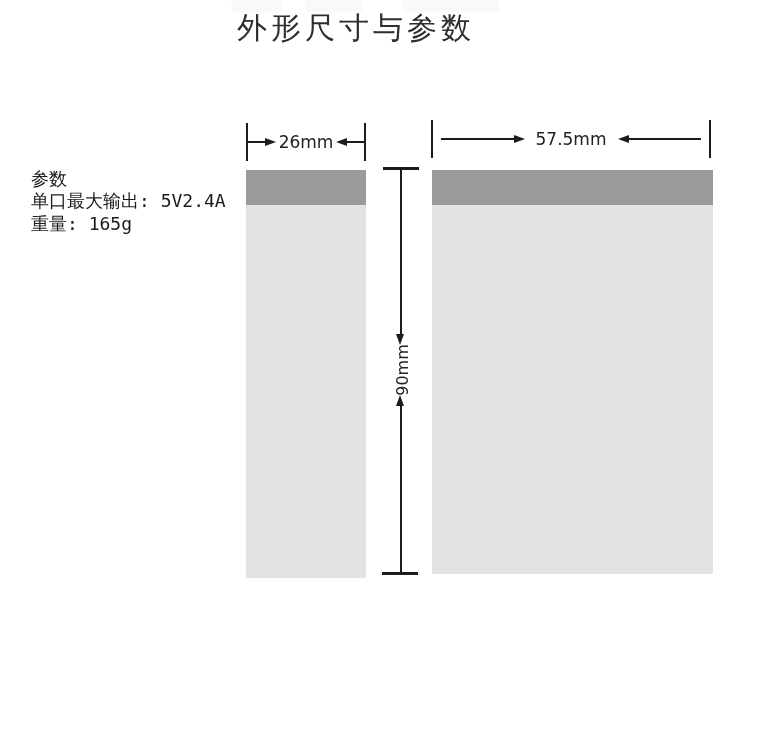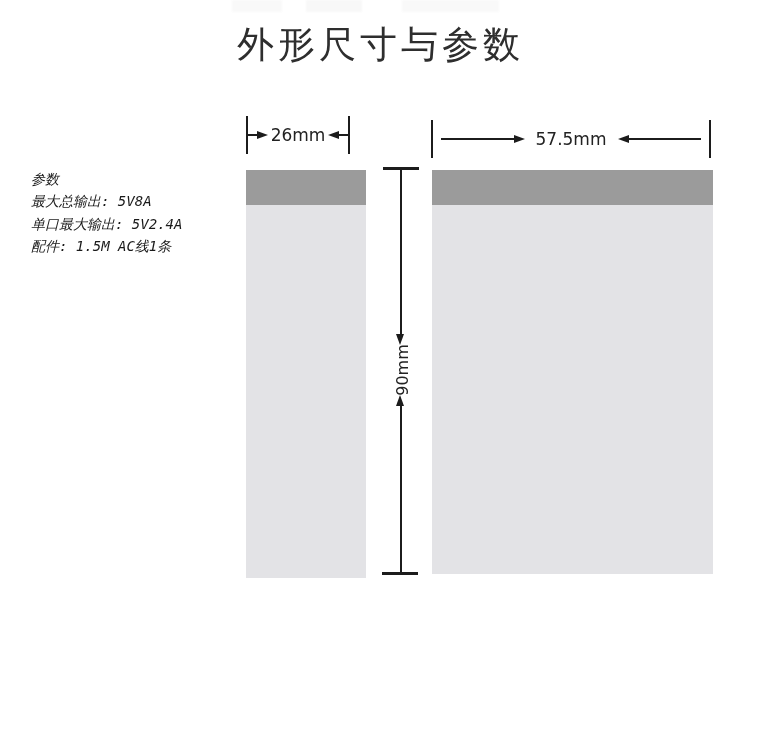--- a/index.html
+++ b/index.html
@@ -12,38 +12,38 @@
     position:relative;width:761px;height:730px;background:var(--bg);
     font-family:"DejaVu Sans","Liberation Sans",sans-serif;overflow:hidden;
   }
   .watermark-remnant{
     position:absolute;left:232px;top:0;width:310px;height:12px;
     background:linear-gradient(90deg,#f9f9f9 0 16%,transparent 16% 24%,
       #f8f8f8 24% 42%,transparent 42% 55%,#f9f9f9 55% 86%,transparent 86%);
     filter:blur(1px);
   }
   .page-title{
-    position:absolute;left:237px;top:20px;width:270px;
+    position:absolute;left:237px;top:8px;width:270px;
     font-family:Liberation Mono, monospace;
-    font-size:37px;font-weight:500;letter-spacing:4px;color:var(--titleink);
+    font-size:30px;font-weight:500;letter-spacing:4px;color:var(--titleink);
     white-space:nowrap;
   }
   .specs{
     position:absolute;left:31px;top:168px;color:var(--ink);
     font-family:"DejaVu Sans Mono","Liberation Mono",monospace;
-    font-size:14px;line-height:22.4px;white-space:nowrap;font-style:italic;
+    font-size:18px;line-height:22.4px;white-space:nowrap;
   }
   
   .rect{position:absolute;background:var(--panel);}
   .rect .band{width:100%;height:35px;background:var(--band);}
   .rect-side{left:246px;top:170px;width:120px;height:408px;}
   .rect-front{left:432px;top:170px;width:281px;height:404px;}
   
   .dim-h{position:absolute;height:40px;display:flex;align-items:center;}
-  .dim-h.side{left:246px;top:115px;width:104px;}
+  .dim-h.side{left:246px;top:122px;width:120px;}
   .dim-h.front{left:431px;top:119px;width:280px;gap:8px;}
   .tick-v{width:2px;height:38px;background:var(--line);flex:0 0 2px;}
   .arrow{flex:1;display:flex;align-items:center;min-width:8px;}
   .shaft{flex:1;height:2px;background:var(--line);}
   .head-right{width:0;height:0;border-left:11px solid var(--line);
     border-top:4.5px solid transparent;border-bottom:4.5px solid transparent;}
   .head-left{width:0;height:0;border-right:11px solid var(--line);
     border-top:4.5px solid transparent;border-bottom:4.5px solid transparent;}
   .dim-label{
     padding:0 3px;font-size:17px;color:var(--dimink);white-space:nowrap;
@@ -71,23 +71,22 @@
 </style>
 </head>
 <body>
 
 <div class="watermark-remnant"></div>
 
 <h1 class="page-title">外形尺寸与参数</h1>
 
 <div class="specs">
   <div>参数</div>
-  <div>最大总输出: 5V8A</div>
   <div>单口最大输出: 5V2.4A</div>
-  <div>配件: 1.5M AC线1条</div>
+  <div>重量: 165g</div>
 </div>
 
 <div class="rect rect-side">
   <div class="band"></div>
 </div>
 
 <div class="rect rect-front">
   <div class="band"></div>
 </div>
 

